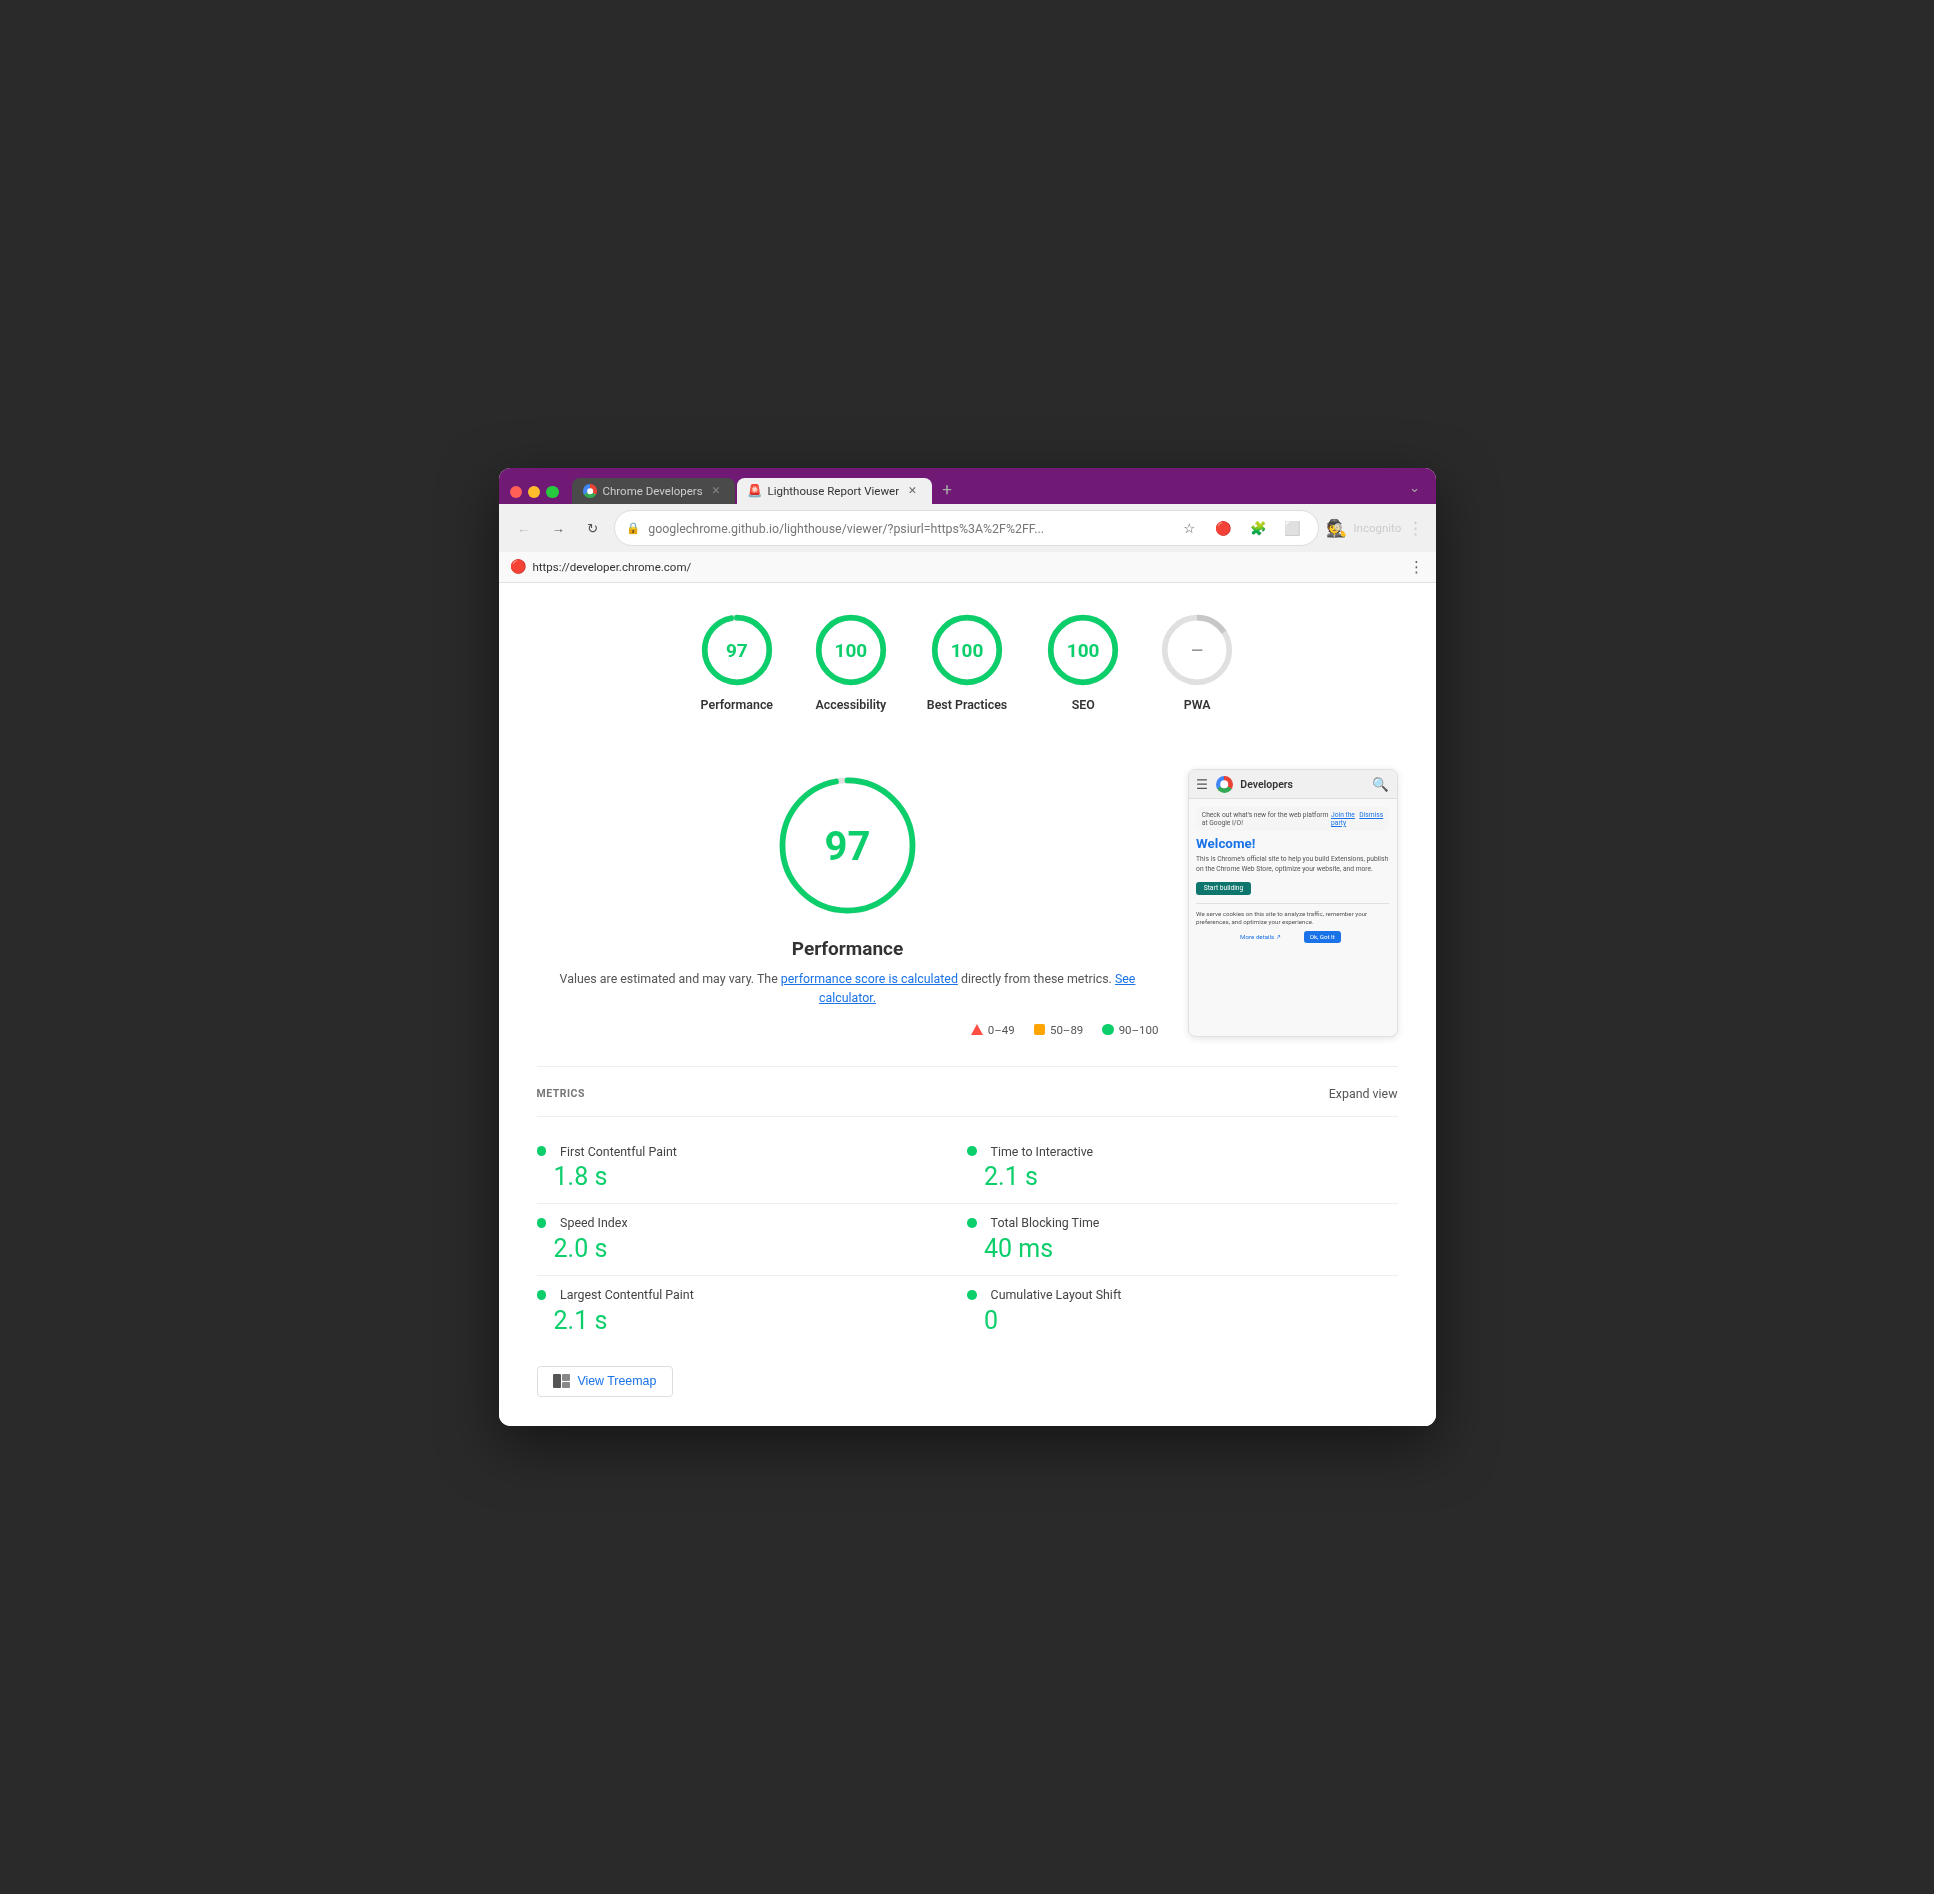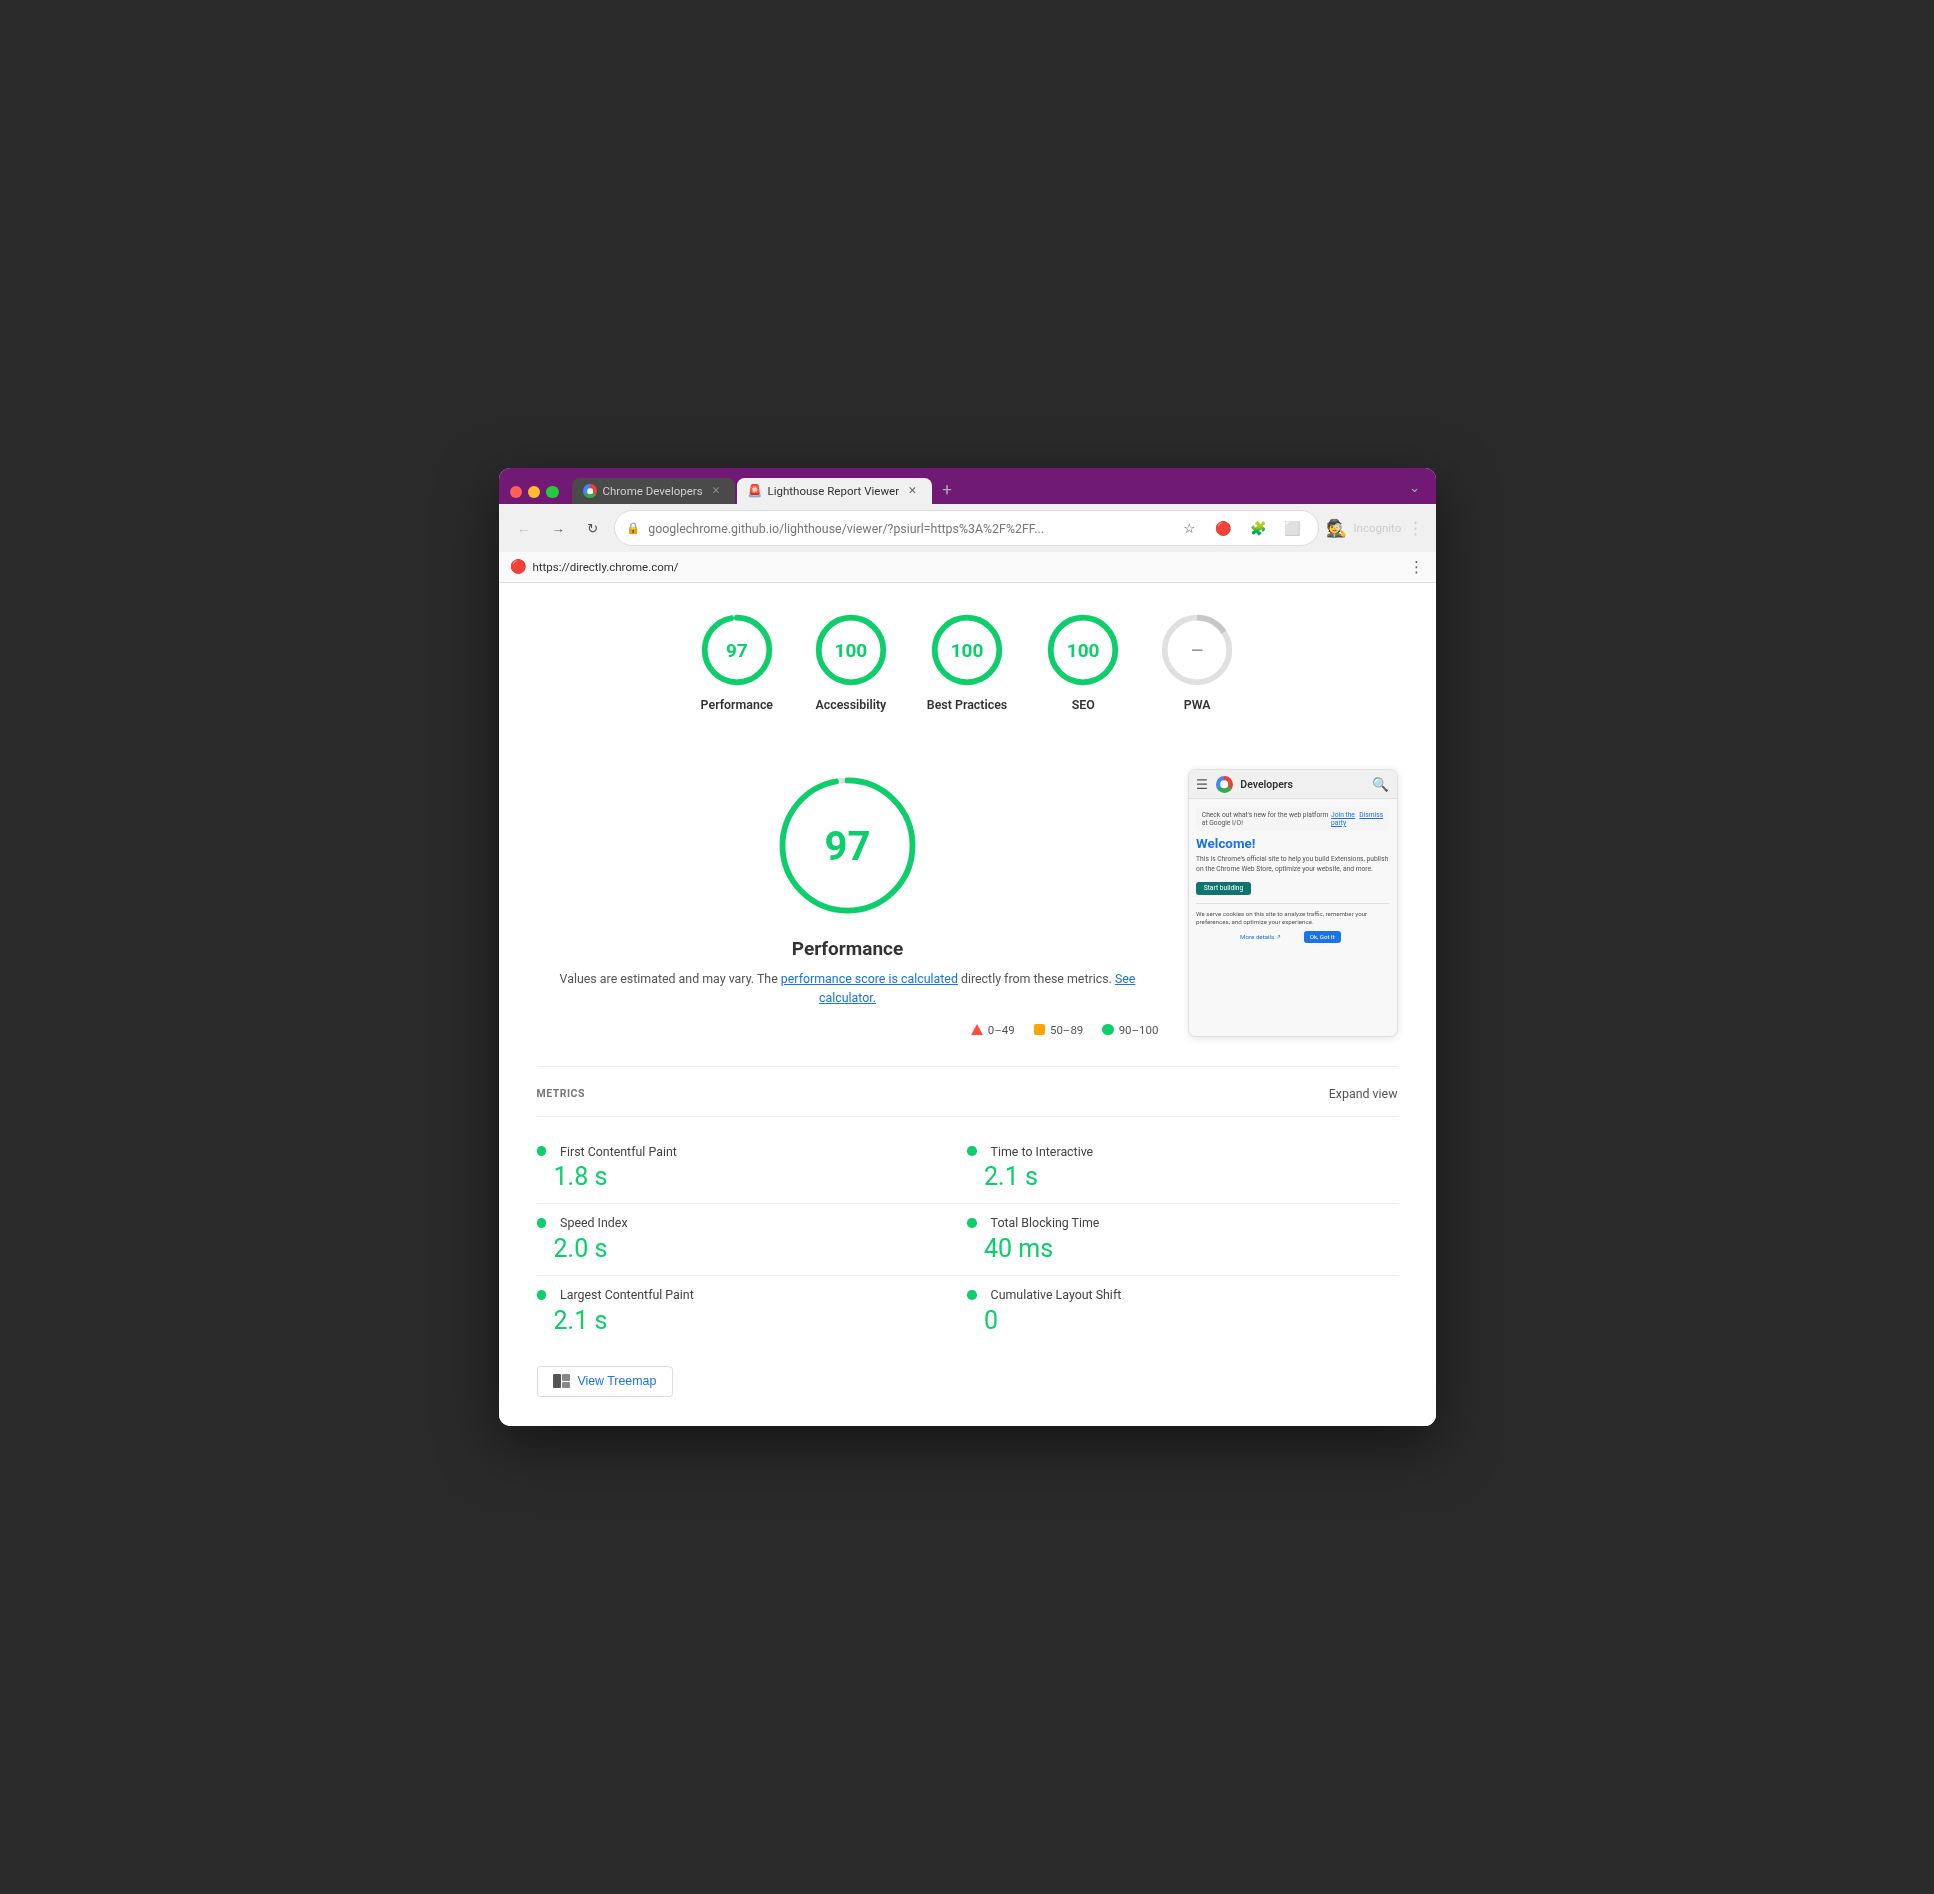--- a/index.html
+++ b/index.html
@@ -673,21 +673,21 @@
       <div class="incognito-area">
         <span style="font-size:17px;">🕵</span>
         <span>Incognito</span>
         <span style="font-size:17px; cursor:pointer;">⋮</span>
       </div>
     </div>
   </div>
 
   <div class="info-bar">
     <span class="info-bar-icon">🔴</span>
-    <span class="info-bar-url">https://directly.chrome.com/</span>
+    <span class="info-bar-url">https://developer.chrome.com/</span>
     <span class="info-bar-menu">⋮</span>
   </div>
 
   <div class="main-content">
 
     <div class="scores-row">
 
       <div class="score-item">
         <div class="gauge-container">
           <svg class="gauge-svg" viewBox="0 0 80 80">

